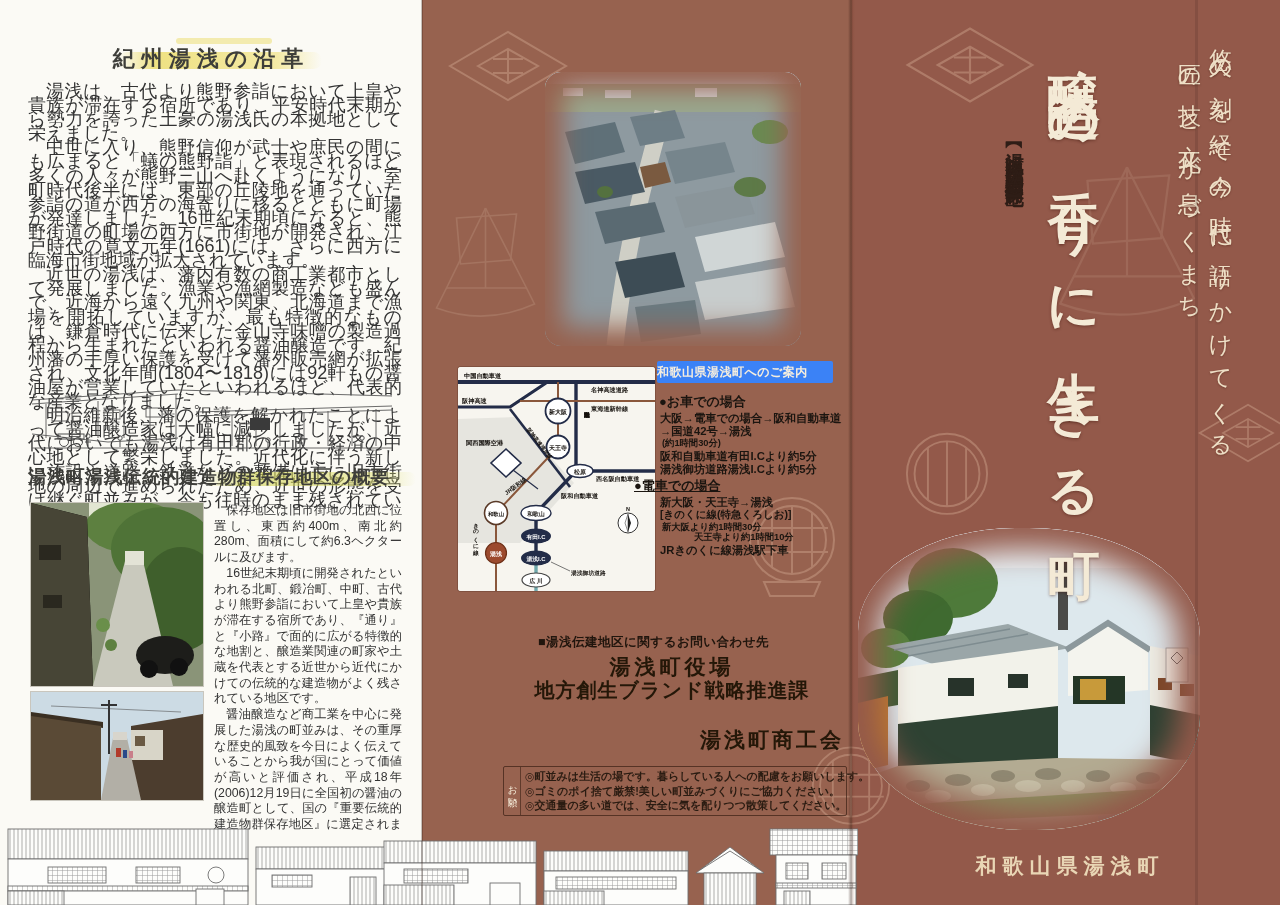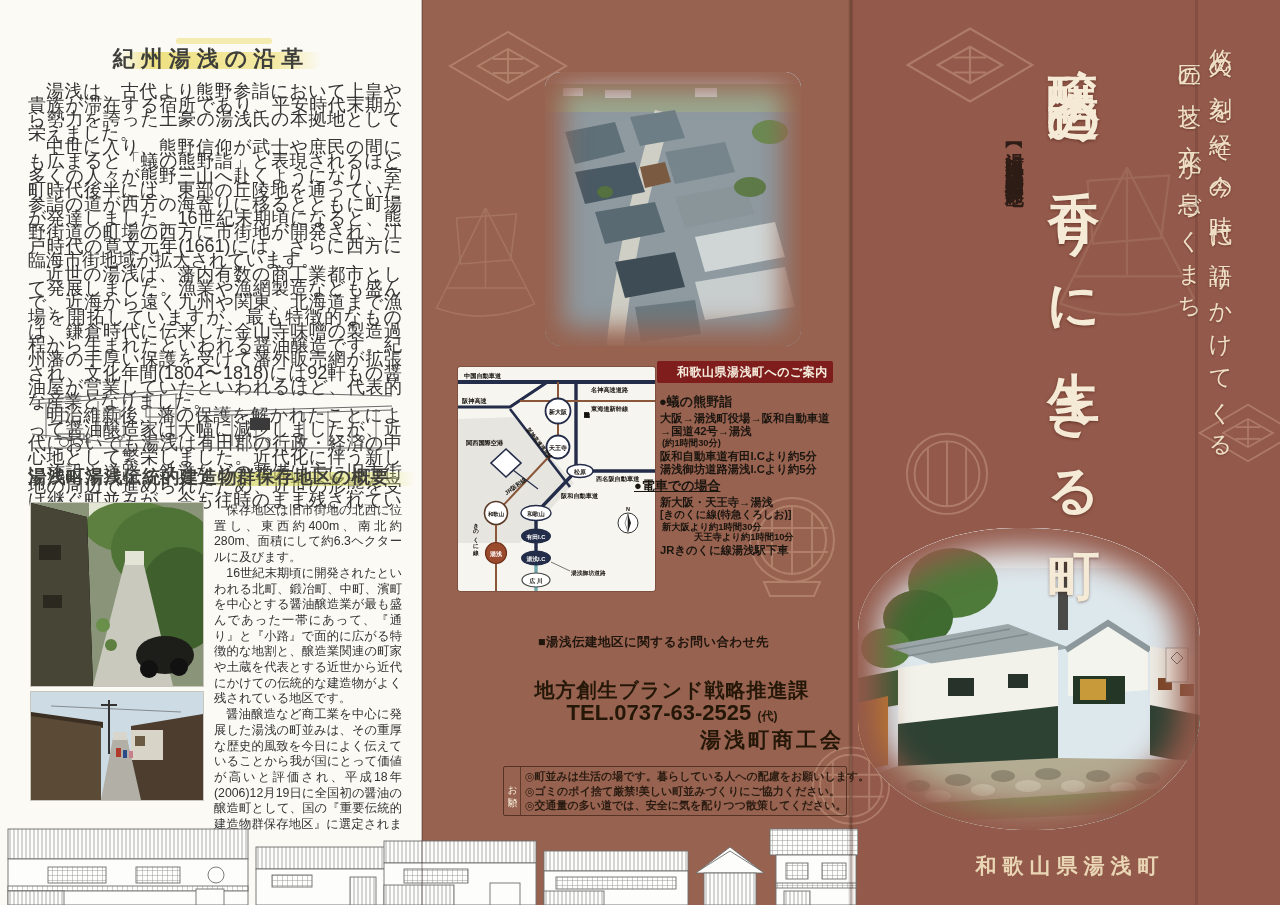--- a/index.html
+++ b/index.html
@@ -28,22 +28,22 @@
           background:linear-gradient(90deg,rgba(204,206,62,0),rgba(204,206,62,.55) 20%,rgba(226,226,120,.55) 80%,rgba(204,206,62,0));}
   .ov-text{position:absolute;left:214px;top:503px;width:188px;z-index:2;
            font-size:12.3px;line-height:15.7px;text-align:justify;color:#333;}
   .ov-text p{margin:0;text-indent:1em;}
   .photo-frame{position:absolute;border:1px solid #c9c6bd;overflow:hidden;z-index:2;background:#888;}
   
   .aerial{position:absolute;left:545px;top:72px;width:256px;height:274px;border-radius:16px;overflow:hidden;z-index:2;}
   .aerial .feather{position:absolute;inset:0;border-radius:16px;box-shadow:inset 0 0 26px 18px #97624f;pointer-events:none;}
   .mapbox{position:absolute;left:458px;top:367px;width:197px;height:224px;background:#f7f5ef;border-radius:3px;
           box-shadow:0 0 0 1px rgba(60,30,20,.25);overflow:hidden;z-index:2;}
-  .acc-head{position:absolute;left:657px;top:361px;width:176px;height:22px;background:#7f1d1d;border-radius:2px;
-            color:#f6eede;font-size:12px;font-weight:700;line-height:22px;padding-left:20px;box-sizing:border-box;z-index:2;letter-spacing:.5px;}
+  .acc-head{position:absolute;left:657px;top:361px;width:176px;height:22px;background:#3b82f6;border-radius:2px;
+            color:#f6eede;font-size:12px;font-weight:700;line-height:22px;padding-left:0;box-sizing:border-box;z-index:2;letter-spacing:.5px;}
   .acc{position:absolute;z-index:2;color:#1b1510;white-space:nowrap;}
   .acc-title{font-size:13px;font-weight:700;}
   .acc-line{font-size:11.3px;font-weight:600;}
   .acc-small{font-size:9.3px;font-weight:600;}
   .inq{position:absolute;left:538px;top:634px;font-size:12.5px;font-weight:700;color:#20150d;z-index:2;letter-spacing:.5px;}
   .contact{position:absolute;left:500px;top:0;width:344px;text-align:center;z-index:2;color:#241708;font-weight:700;white-space:nowrap;}
   .notice{position:absolute;left:503px;top:766px;width:342px;height:48px;border:1px solid rgba(58,32,20,.7);
           border-radius:2px;display:flex;z-index:2;}
   .notice-tab{width:16px;border-right:1px solid rgba(58,32,20,.6);display:flex;align-items:center;justify-content:center;
               writing-mode:vertical-rl;text-orientation:upright;font-size:9.5px;color:#f7eedb;letter-spacing:1px;}
@@ -227,21 +227,21 @@
       <rect x="77" y="8" width="2" height="54" fill="#333"></rect>
       <rect x="70" y="12" width="16" height="2" fill="#333"></rect>
       <rect x="85" y="56" width="5" height="9" fill="#b23a2a"></rect>
       <rect x="92" y="58" width="4" height="8" fill="#2a4a8a"></rect>
       <rect x="98" y="59" width="4" height="7" fill="#c97f8a"></rect>
     </svg>
   </div>
 
   <div class="ov-text">
     <p>保存地区は旧市街地の北西に位置し、東西約400m、南北約280m、面積にして約6.3ヘクタールに及びます。</p>
-    <p>16世紀末期頃に開発されたといわれる北町、鍛冶町、中町、濱町を中心とする醤油醸造業が最も盛んであった一帯にあって、『通り』と『小路』で面的に広がる特徴的な地割と、醸造業関連の町家や土蔵を代表とする近世から近代にかけての伝統的な建造物がよく残されている地区です。</p>
+    <p>16世紀末期頃に開発されたといわれる北町、鍛冶町、中町、古代より熊野参詣において上皇や貴族が滞在する宿所であり、『通り』と『小路』で面的に広がる特徴的な地割と、醸造業関連の町家や土蔵を代表とする近世から近代にかけての伝統的な建造物がよく残されている地区です。</p>
     <p>醤油醸造など商工業を中心に発展した湯浅の町並みは、その重厚な歴史的風致を今日によく伝えていることから我が国にとって価値が高いと評価され、平成18年(2006)12月19日に全国初の醤油の醸造町として、国の『重要伝統的建造物群保存地区』に選定されました。</p>
   </div>
 
   <div class="aerial">
     <svg viewBox="0 0 256 274" width="256" height="274">
       <rect width="256" height="274" fill="#8e9aa0"></rect>
       <rect x="0" y="0" width="256" height="14" fill="#c2cbd2"></rect>
       <rect x="0" y="12" width="256" height="28" fill="#9aa88f"></rect>
       <rect x="18" y="16" width="20" height="8" fill="#d5d9da"></rect>
       <rect x="60" y="18" width="26" height="8" fill="#cfd4d5"></rect>
@@ -320,39 +320,36 @@
       <g>
         <circle cx="170" cy="156" r="10" fill="#fff" stroke="#333" stroke-width="1"></circle>
         <polygon points="170,147 173,156 170,165" fill="#222"></polygon>
         <polygon points="170,147 167,156 170,165" fill="#fff" stroke="#222" stroke-width="0.5"></polygon>
         <text x="170" y="144" text-anchor="middle" font-size="5.5" fill="#16120e" font-weight="600">N</text>
       </g>
     </svg>
   </div>
 
   <div class="acc-head">和歌山県湯浅町へのご案内</div>
-  <div class="acc acc-title" style="left:659px;top:393px;">●蟻の熊野詣</div>
-  <div class="acc acc-line" style="left:660px;top:411px;">大阪→湯浅町役場→阪和自動車道</div>
+  <div class="acc acc-title" style="left:659px;top:393px;">●お車での場合</div>
+  <div class="acc acc-line" style="left:660px;top:411px;">大阪→電車での場合→阪和自動車道</div>
   <div class="acc acc-line" style="left:660px;top:424px;">→国道42号→湯浅</div>
   <div class="acc acc-small" style="left:662px;top:437px;">(約1時間30分)</div>
   <div class="acc acc-line" style="left:660px;top:449px;">阪和自動車道有田I.Cより約5分</div>
   <div class="acc acc-line" style="left:660px;top:462px;">湯浅御坊道路湯浅I.Cより約5分</div>
   <div class="acc acc-title" style="left:634px;top:477px;text-decoration:underline;">●電車での場合</div>
   <div class="acc acc-line" style="left:660px;top:495px;">新大阪・天王寺→湯浅</div>
   <div class="acc acc-line" style="left:660px;top:508px;font-size:10.5px;">[きのくに線(特急くろしお)]</div>
   <div class="acc acc-small" style="left:662px;top:521px;">新大阪より約1時間30分</div>
   <div class="acc acc-small" style="left:694px;top:531px;">天王寺より約1時間10分</div>
   <div class="acc acc-line" style="left:660px;top:543px;text-align:right;">JRきのくに線湯浅駅下車</div>
 
   <div class="inq">■湯浅伝建地区に関するお問い合わせ先</div>
+  <div class="contact" style="top:653px;font-size:21px;letter-spacing:4px;">湯浅町役場</div>
   <div class="contact" style="top:677px;font-size:20px;letter-spacing:1px;">地方創生ブランド戦略推進課</div>
-  <div class="contact" style="top:700px;font-size:22px;">
-    <span>TEL.0737-63-2525</span>
-    <span style="font-size:12px;">(代)</span>
-  </div>
   <div class="contact" style="top:726px;font-size:21px;letter-spacing:3px;text-align:right;">湯浅町商工会</div>
 
   <div class="notice">
     <div class="notice-tab">お願い</div>
     <div class="notice-items">
       <div class="notice-item">◎町並みは生活の場です。暮らしている人への配慮をお願いします。</div>
       <div class="notice-item">◎ゴミのポイ捨て厳禁!美しい町並みづくりにご協力ください。</div>
       <div class="notice-item">◎交通量の多い道では、安全に気を配りつつ散策してください。</div>
     </div>
   </div>

